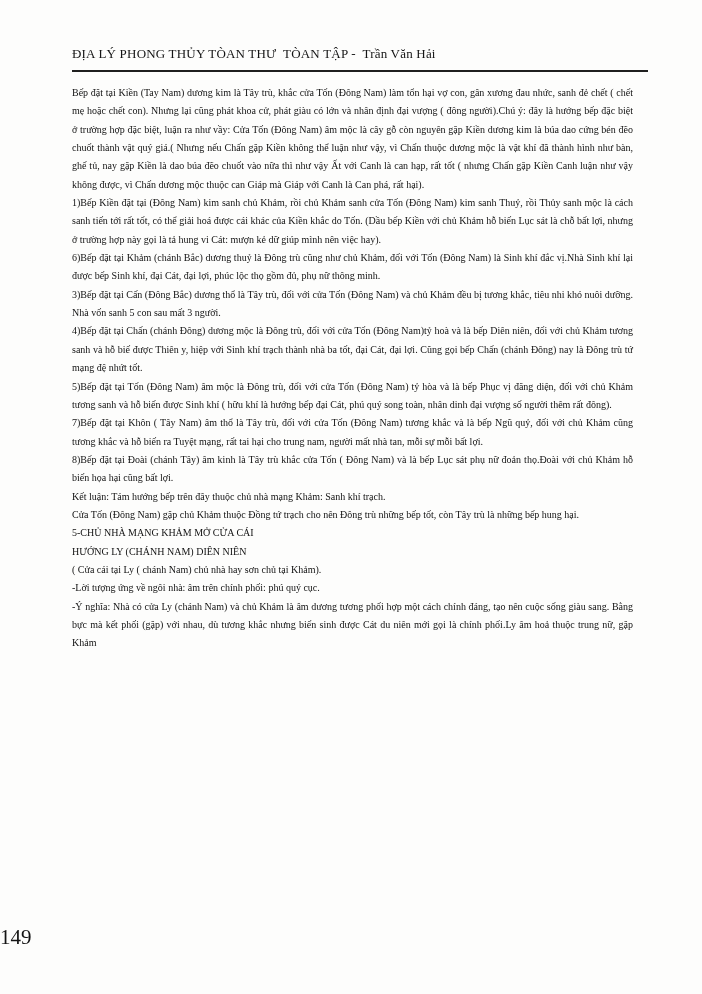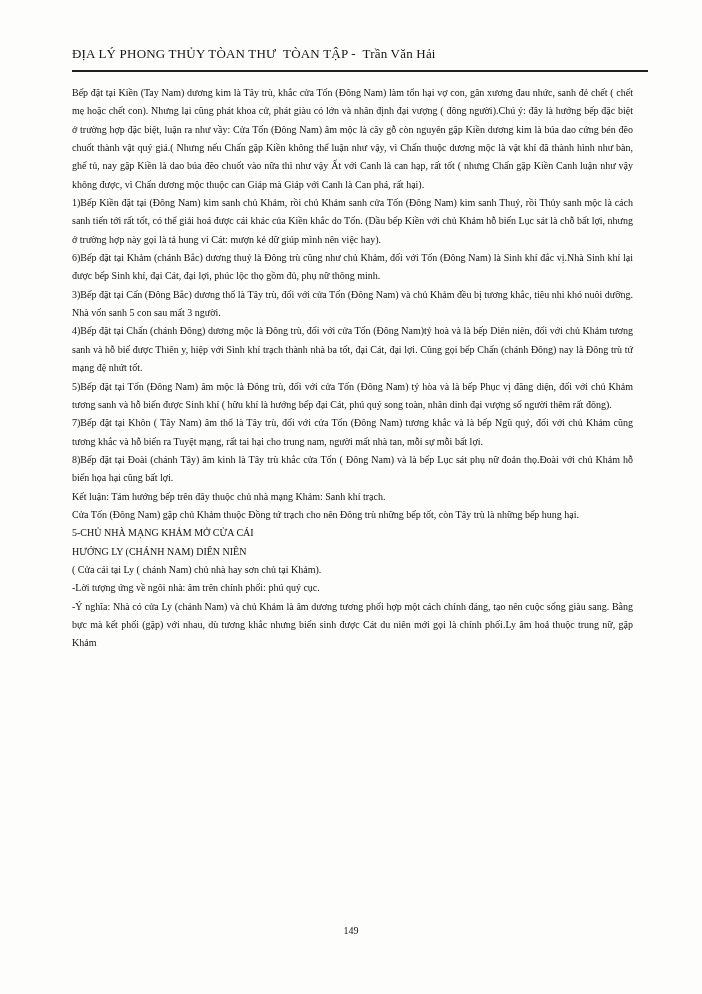--- a/index.html
+++ b/index.html
@@ -41,22 +41,22 @@
     line-height: 18.35px;
     text-align: justify;
     color: #121212;
   }
   .body-text p { margin: 0; padding: 0; }
   .page-number {
     position: absolute;
     top: 925px;
     left: 0;
     width: 702px;
-    text-align: center;
-    font-size: 10px;
+    text-align: left;
+    font-size: 21px;
     color: #141414;
   }
 </style>
 </head>
 <body>
 
 <div class="page">
 
   <div class="running-header">ĐỊA LÝ PHONG THỦY TÒAN THƯ  TÒAN TẬP -  Trần Văn Hải</div>
 

